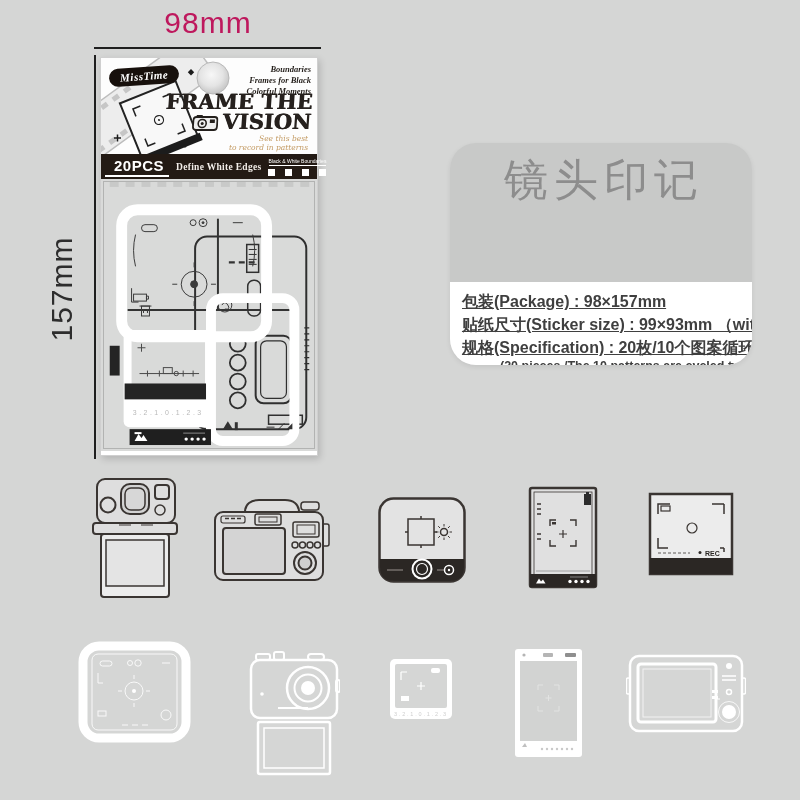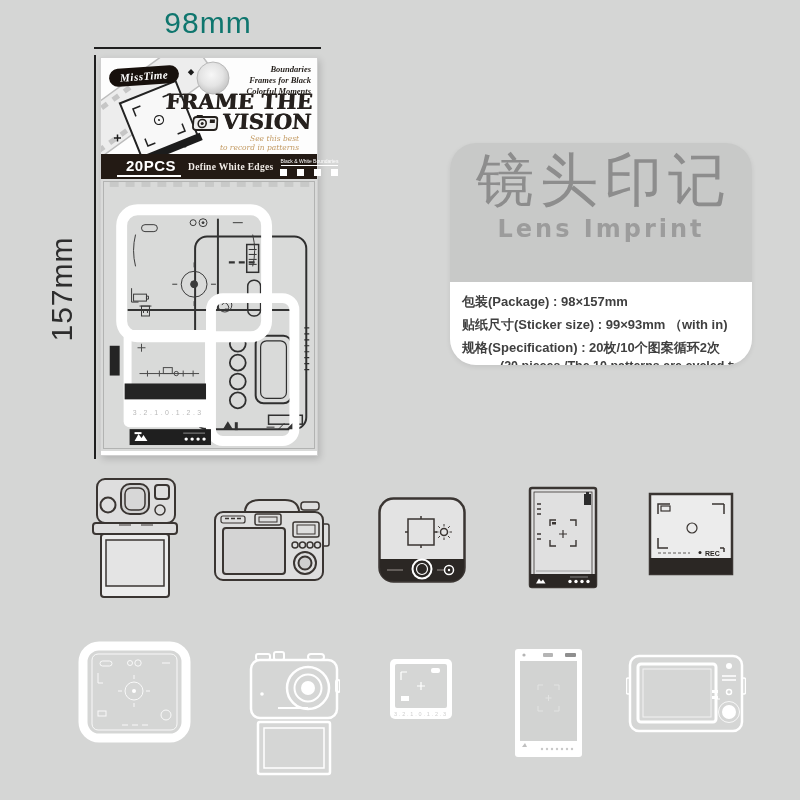--- a/index.html
+++ b/index.html
@@ -2,64 +2,64 @@
 <html><head>
 <meta charset="utf-8">
 <style>
   html,body{margin:0;padding:0;}
   #stage{
     position:relative;width:800px;height:800px;background:#d5d6d5;
     font-family:"Liberation Sans",sans-serif;overflow:hidden;
   }
   
   .dim-w{position:absolute;left:95px;top:6px;width:226px;text-align:center;
-    font-size:30px;color:#0f766e;letter-spacing:1px;}
+    font-size:30px;color:#be185d;letter-spacing:1px;}
   .dim-hline{position:absolute;left:94px;top:47px;width:227px;height:2px;background:#1f1f1f;}
   .dim-vline{position:absolute;left:94px;top:55px;width:2px;height:404px;background:#1f1f1f;}
   .dim-h{position:absolute;left:-10px;top:272px;width:144px;text-align:center;
     font-size:30px;color:#2d2d2d;transform:rotate(-90deg);letter-spacing:1px;}
   
   .package{position:absolute;left:100px;top:57px;width:218px;height:399px;background:#ffffff;
     box-shadow:2px 3px 7px rgba(0,0,0,.16);border:1px solid #cfcfcf;box-sizing:border-box;}
   .pkg-header{position:relative;height:96px;background:#fdfdfd;overflow:hidden;}
   .brand-pill{position:absolute;left:8px;top:9px;background:#17100c;color:#fff;
     font:italic bold 11px "Liberation Serif",serif;padding:3px 11px;border-radius:12px;
     transform:rotate(-4deg);letter-spacing:.5px;}
   .pkg-tagline{position:absolute;right:6px;top:6px;text-align:right;
     font:italic bold 8.5px/1.3 "Liberation Serif",serif;color:#241f1b;}
   .pkg-tagline span{display:block;}
   .pkg-title{position:absolute;right:5px;top:34px;text-align:right;
     font-family:"DejaVu Serif",serif;font-weight:bold;color:#26211e;
     font-size:21px;line-height:20px;transform:skewX(-4deg);
     text-shadow:.6px 0 currentColor;}
   .title-row2{display:flex;align-items:center;justify-content:flex-end;gap:4px;}
-  .pkg-script{position:absolute;right:18px;top:76px;text-align:right;
+  .pkg-script{position:absolute;right:9px;top:76px;text-align:right;
     font:italic 7.5px/1.25 "DejaVu Serif",serif;color:#c39a62;}
   .pkg-script span{display:block;}
-  .pkg-bar{height:25px;background:#231a14;display:flex;align-items:center;padding:0 5px 0 16px;gap:7px;}
+  .pkg-bar{height:25px;background:#231a14;display:flex;align-items:center;padding:0 5px 0 4px;gap:7px;}
   .pcs{font-size:15px;font-weight:bold;color:#fff;border-bottom:2px solid #fff;
     padding:0 5px 1px 9px;letter-spacing:.5px;white-space:nowrap;}
   .edges{font:bold 9.5px "Liberation Serif",serif;color:#f2ede8;letter-spacing:.3px;white-space:nowrap;}
   .boundaries{margin-left:auto;display:flex;flex-direction:column;align-items:center;gap:3px;padding-right:3px;}
   .boundaries-label{font-size:5px;color:#fff;border-bottom:.5px solid #fff;padding-bottom:1px;white-space:nowrap;}
   .squares{display:flex;gap:10px;}
   .sq{width:7px;height:7px;background:#fff;}
   .pkg-sheet{position:relative;height:272px;background:#d9dad9;}
   .sheet-border{position:absolute;inset:2px;border:1px solid #b2b3b2;pointer-events:none;}
   .pkg-sheet svg{position:absolute;inset:0;}
   
   .info-panel{position:absolute;left:450px;top:143px;width:302px;height:222px;border-radius:26px;
     overflow:hidden;box-shadow:0 2px 5px rgba(0,0,0,.08);}
   .info-head{height:139px;background:#c8c9c8;display:flex;flex-direction:column;align-items:center;}
-  .title-cn{margin-top:6px;font-family:"DejaVu Sans",sans-serif;font-size:58px;line-height:62px;
+  .title-cn{margin-top:6px;font-family:"DejaVu Sans",sans-serif;font-size:44px;line-height:62px;
     color:#8d8d8d;letter-spacing:6px;text-indent:6px;font-weight:normal;}
   .title-en{font-family:"DejaVu Sans",sans-serif;font-size:24px;color:#9c9c9c;
     letter-spacing:3px;font-weight:bold;margin-top:4px;}
   .info-body{height:83px;background:#ffffff;padding:8px 0 0 12px;box-sizing:border-box;}
-  .spec{font-size:13px;font-weight:bold;color:#3f3f3f;line-height:23px;white-space:nowrap;}
+  .spec{font-size:16px;font-weight:bold;color:#3f3f3f;line-height:23px;white-space:nowrap;text-decoration:underline;}
   .spec-note{font-size:12.5px;font-weight:bold;color:#3f3f3f;margin-left:38px;white-space:nowrap;}
   
   .sticker{position:absolute;}
 </style>
 </head>
 <body>
 
 <div id="stage">
 
   <div class="dim-w">98mm</div>
@@ -254,21 +254,20 @@
             <circle cx="97" cy="262" r="1.7" fill="#fff"></circle>
             <circle cx="103" cy="262" r="1.7" fill="#fff"></circle>
         </g>
       </svg>
     </div>
   </div>
 
   <div class="info-panel">
     <div class="info-head">
       <div class="title-cn">镜头印记</div>
-      <div class="title-en">Lens Imprint</div>
     </div>
     <div class="info-body">
       <div class="spec">包装(Package) : 98×157mm</div>
       <div class="spec">贴纸尺寸(Sticker size) : 99×93mm （with in)</div>
       <div class="spec">规格(Specification) : 20枚/10个图案循环2次</div>
       <div class="spec-note">(20 pieces /The 10 patterns are cycled twice)</div>
     </div>
   </div>
 
   <svg class="sticker" style="left:85px;top:477px" width="98" height="122" viewBox="0 0 98 122">

